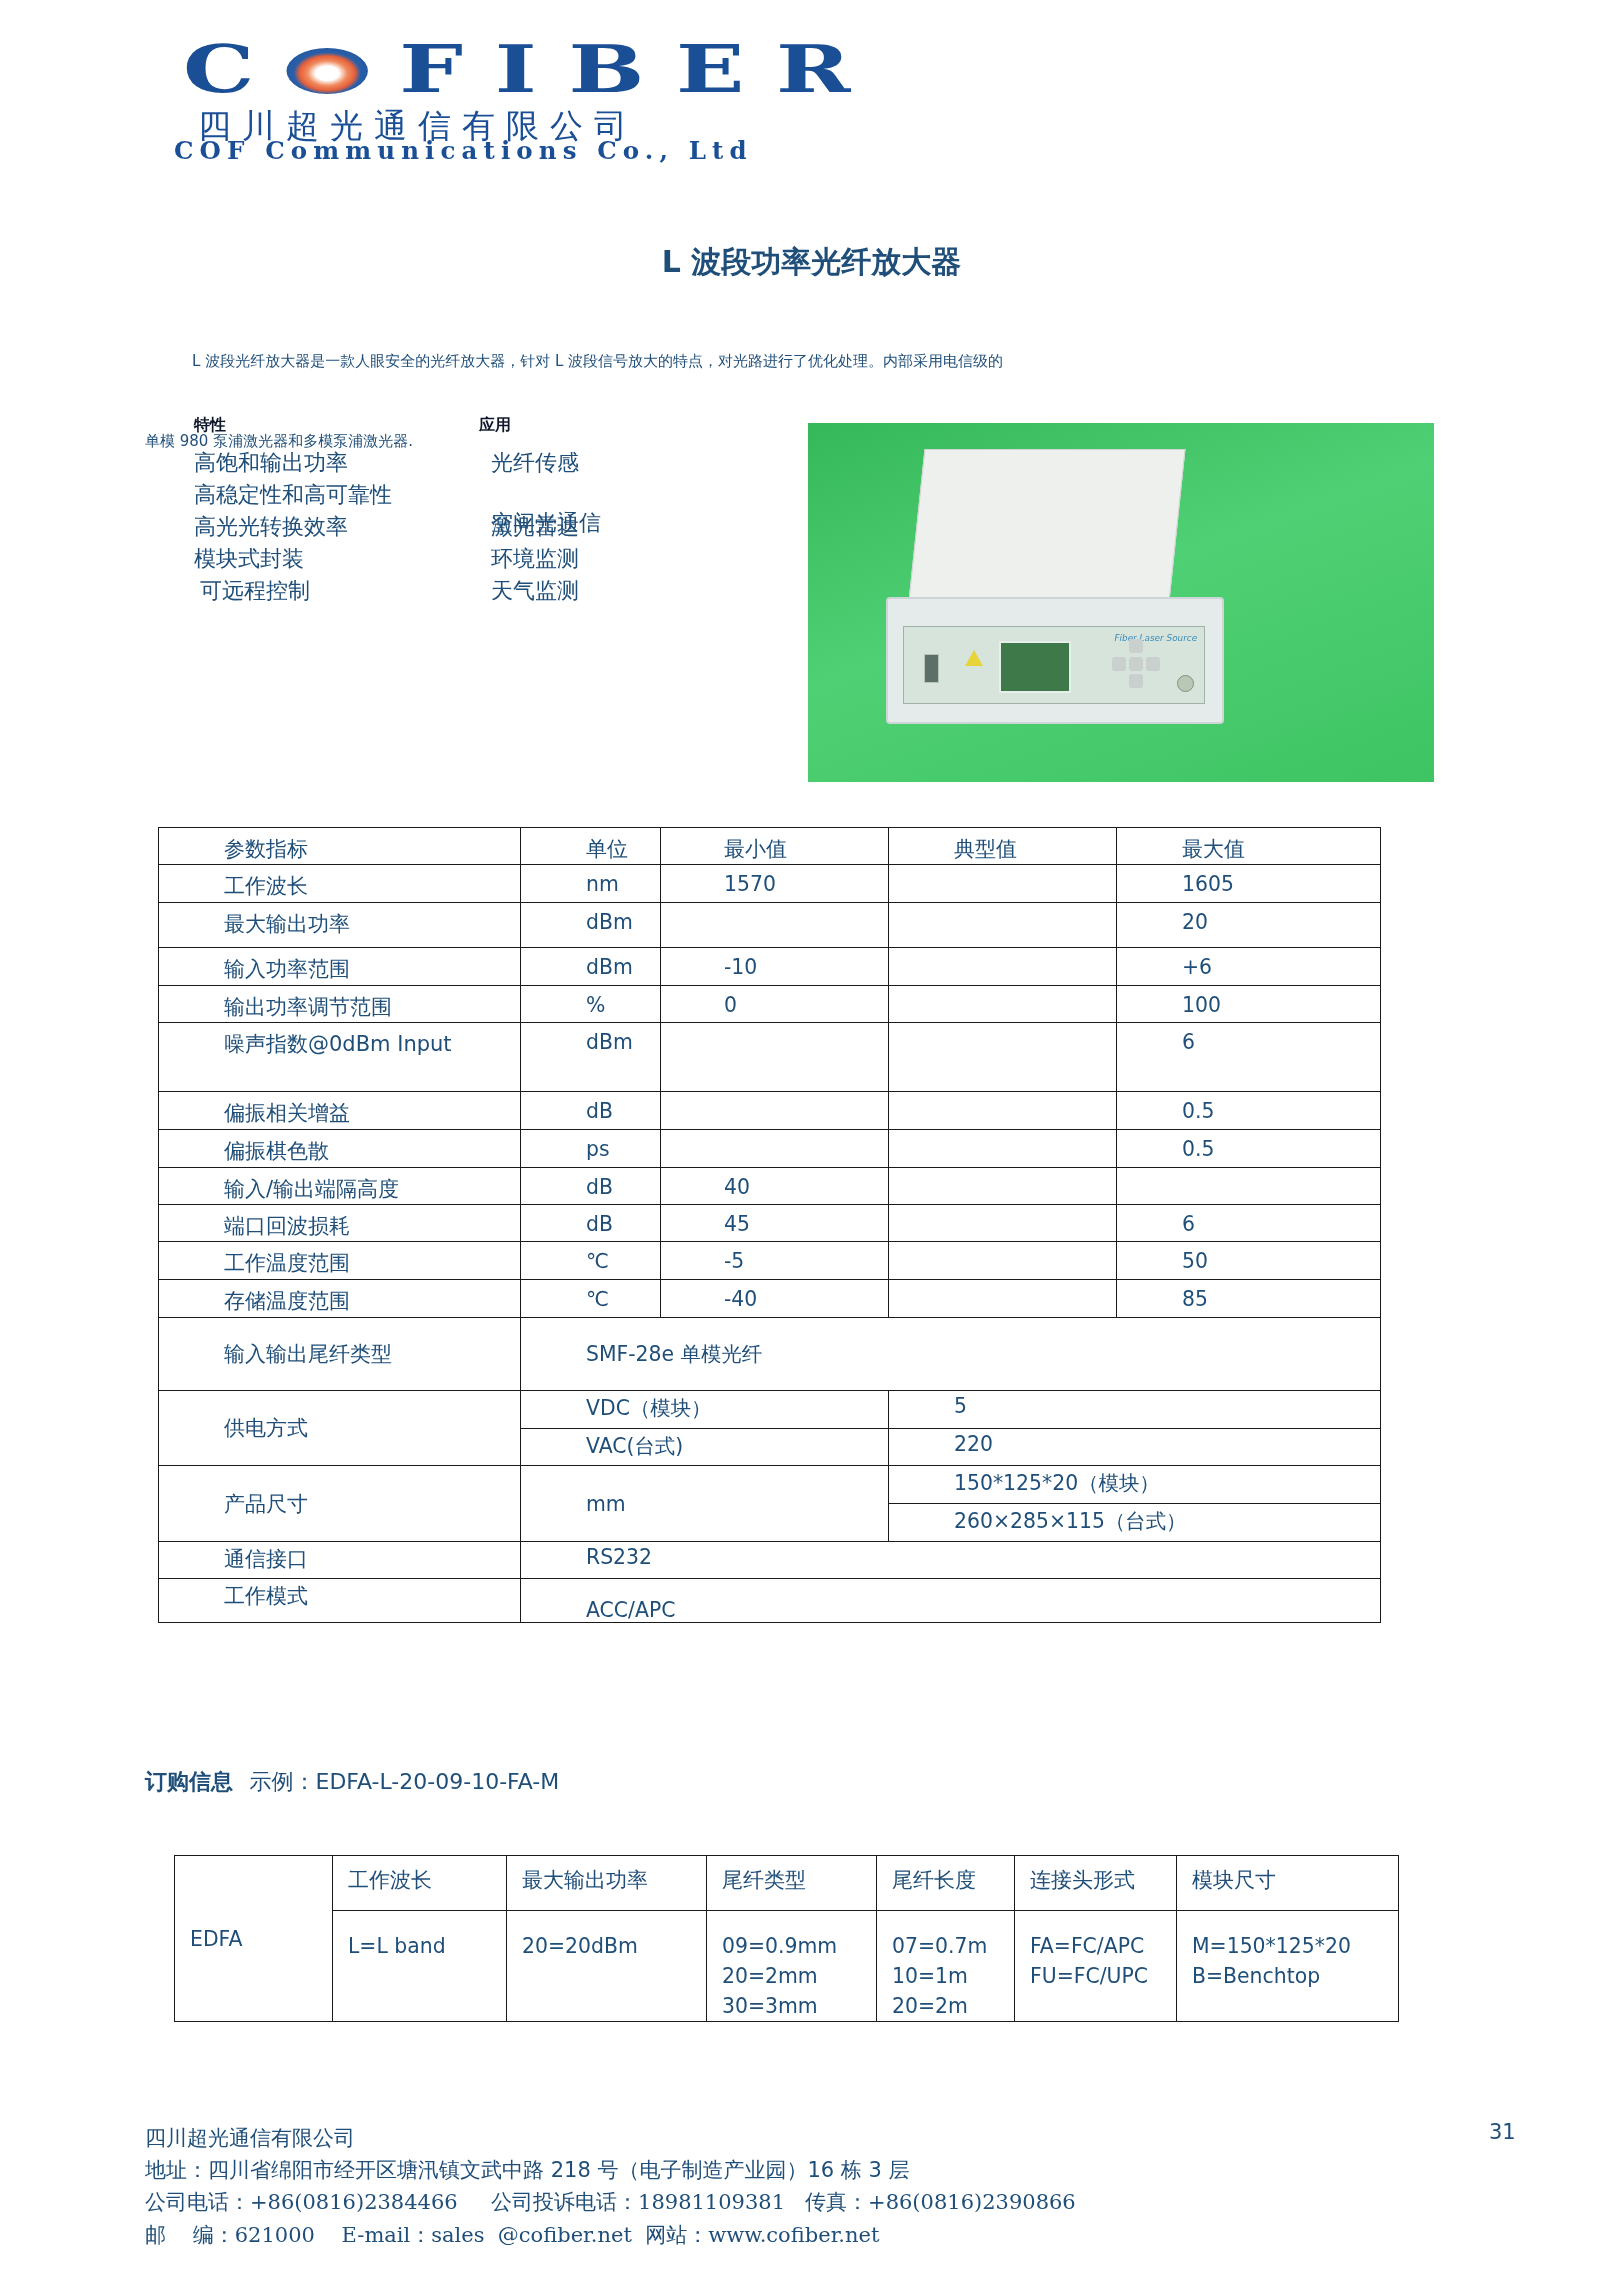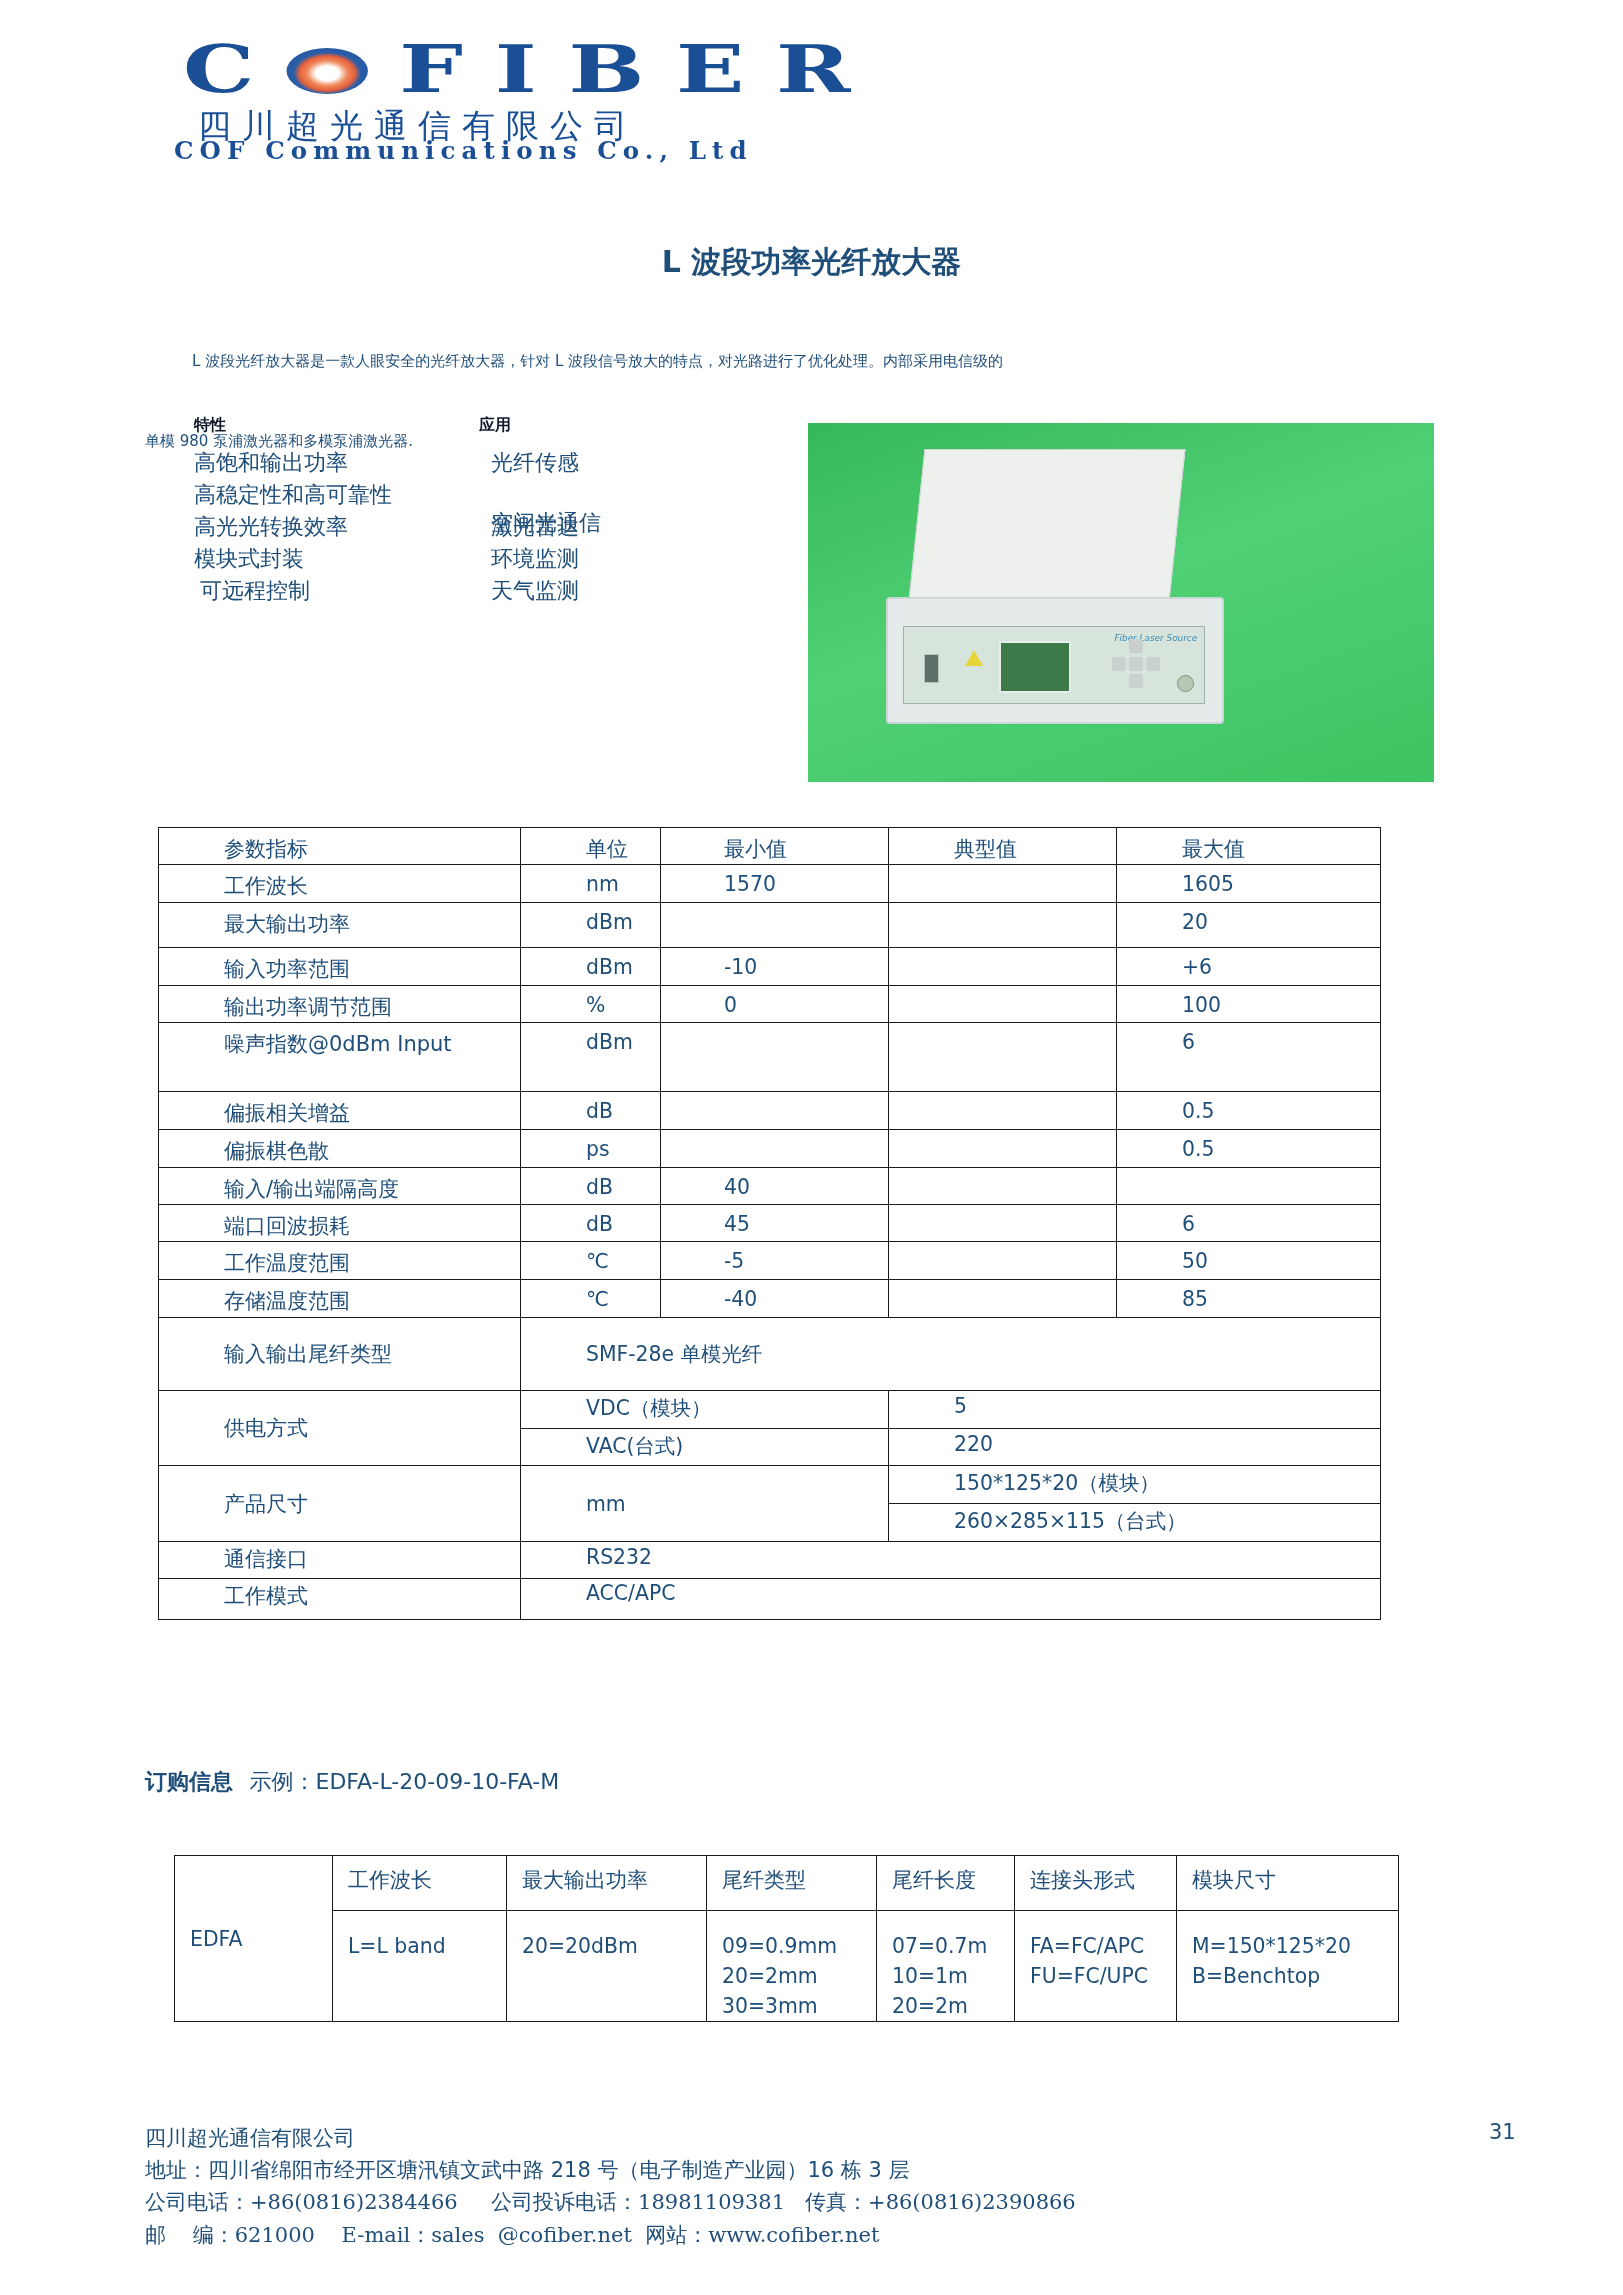--- a/index.html
+++ b/index.html
@@ -218,21 +218,21 @@
   </tr>
   <tr style="height:38px">
     <td class="c3 latin" colspan="2" style="padding-top:2.7px">260×285×115（台式）</td>
   </tr>
   <tr style="height:37px">
     <td class="c0" style="padding-top:2.7px">通信接口</td>
     <td class="c1 latin" colspan="4" style="padding-top:2.7px">RS232</td>
   </tr>
   <tr style="height:41px">
     <td class="c0" style="padding-top:2.7px">工作模式</td>
-    <td class="c1 latin" colspan="4" style="padding-top:2px">ACC/APC</td>
+    <td class="c1 latin" colspan="4" style="padding-top:19px">ACC/APC</td>
   </tr>
 </tbody>
   </table>
 
 <div class="order-label">
   <b>订购信息</b>
   <span style="margin-left:9.5px">示例：EDFA-L-20-09-10-FA-M</span>
 </div>
 
 <table class="order" style="left:174px; top:1855px; width:1225px;">

